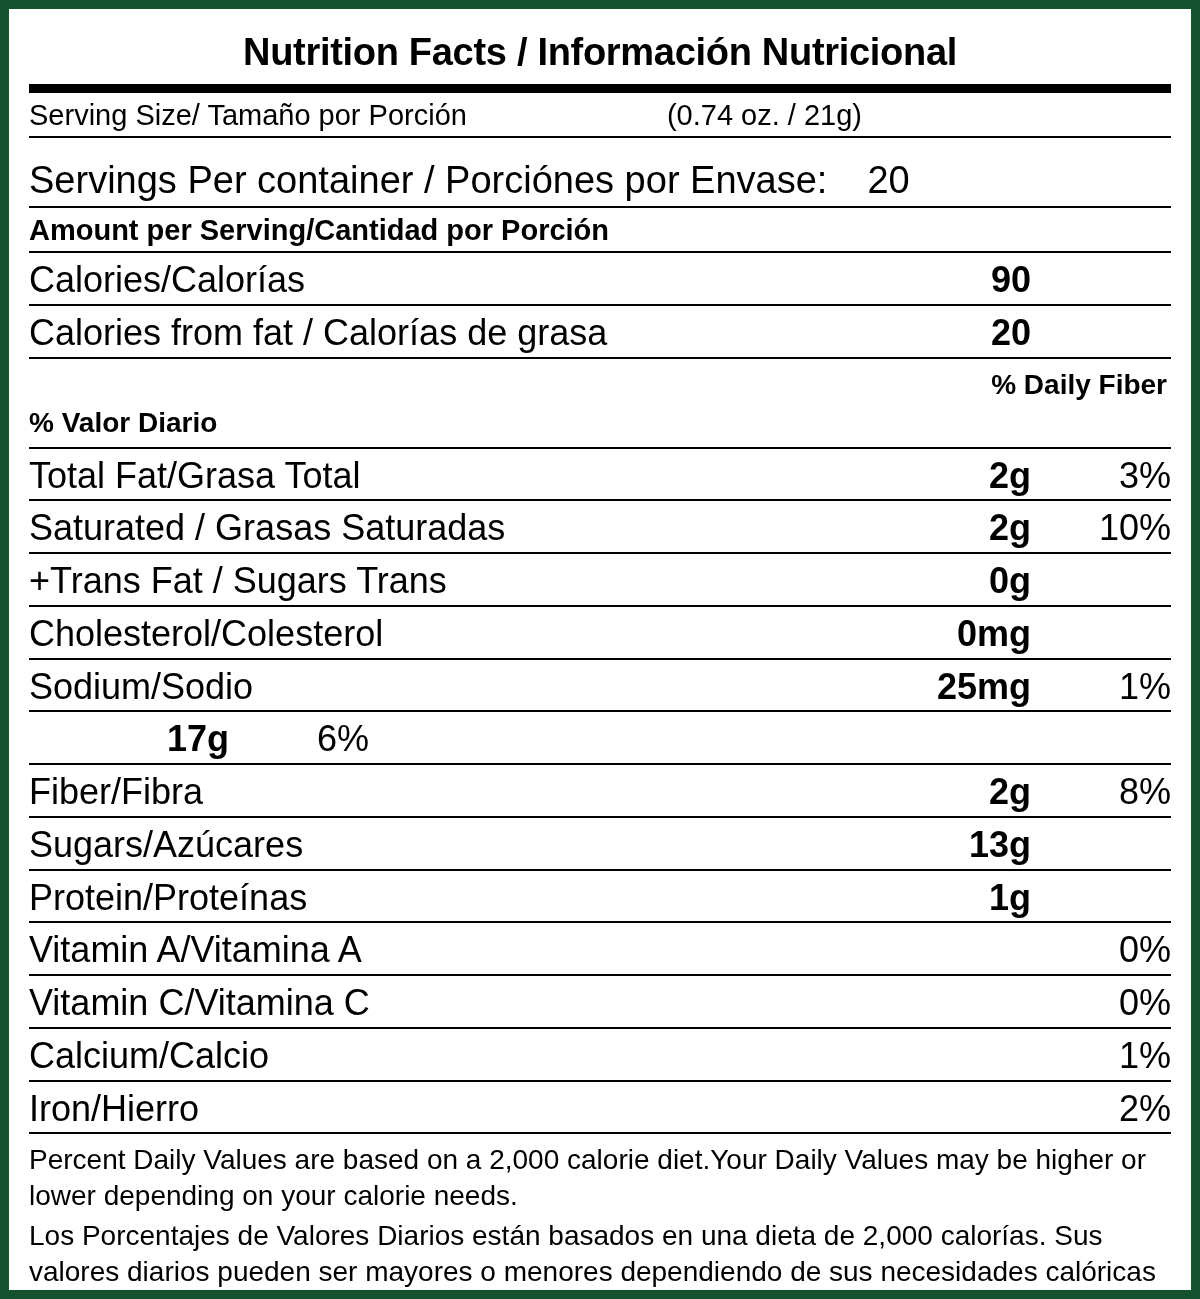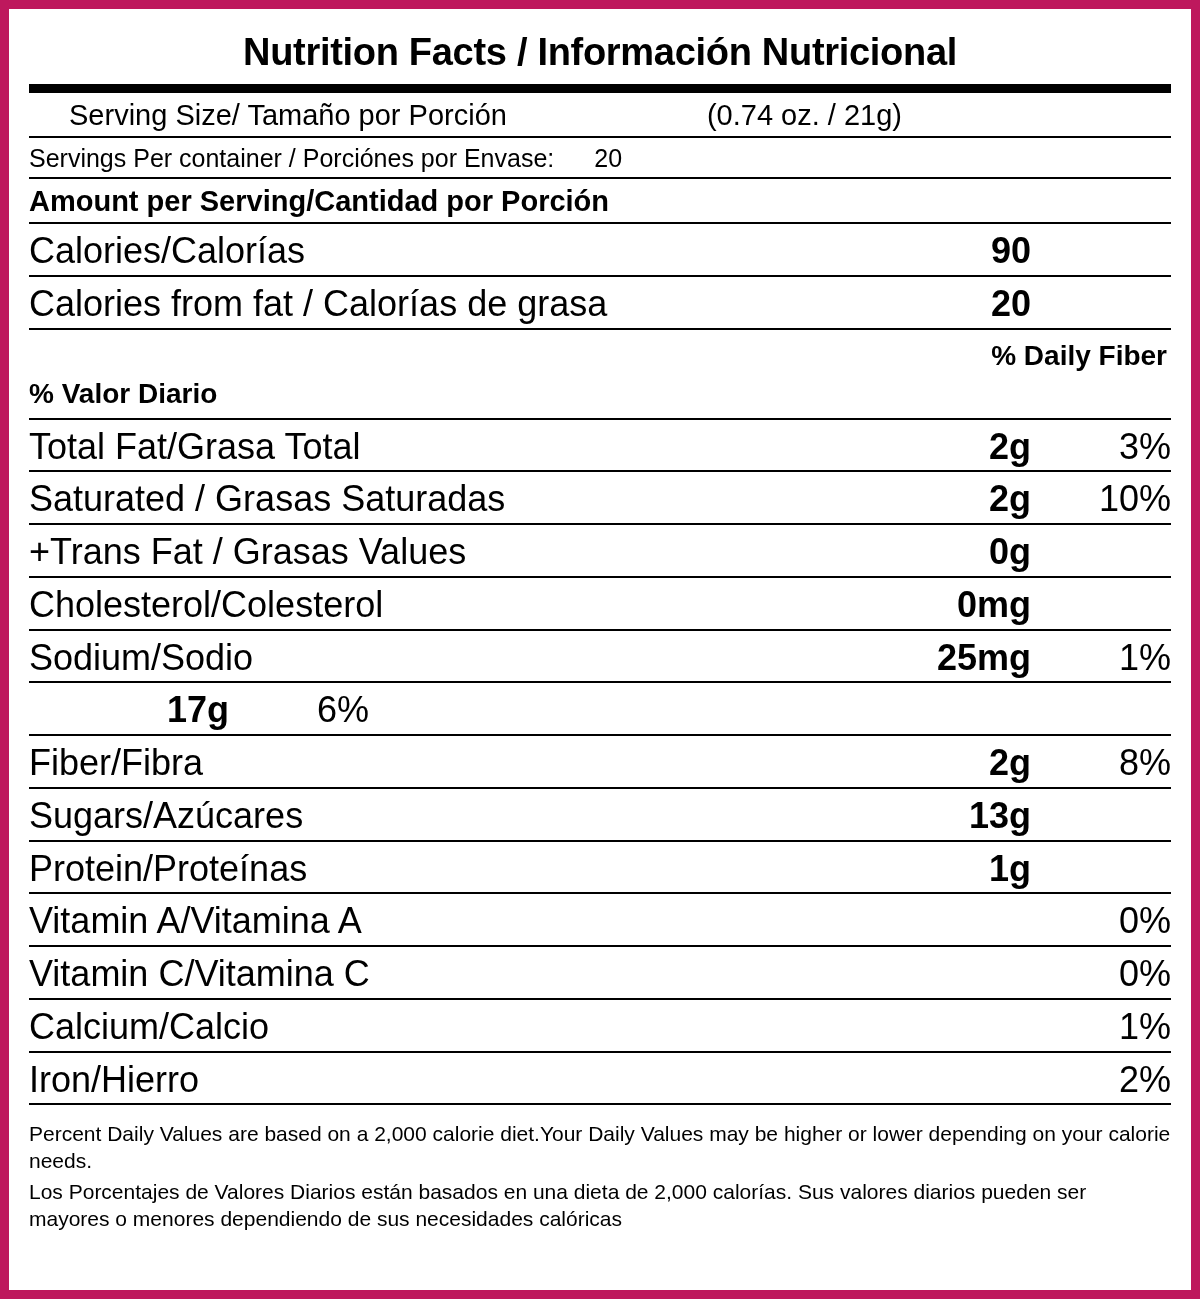--- a/index.html
+++ b/index.html
@@ -8,21 +8,21 @@
     background: #ffffff;
   }
   body {
     font-family: "Liberation Sans", sans-serif;
     color: #000000;
   }
   .label {
     width: 1200px;
     height: 1299px;
     box-sizing: border-box;
-    border: 9px solid #be185d;
+    border: 9px solid #14532d;
     background: #ffffff;
     padding: 8px 20px 0 20px;
     position: relative;
   }
   .title {
     text-align: center;
     font-size: 38px;
     font-weight: bold;
     letter-spacing: -0.3px;
     margin: 14px 0 10px 0;
@@ -56,35 +56,34 @@
   .row .dv {
     width: 140px;
     text-align: right;
     white-space: nowrap;
   }
   .serving-row {
     display: flex;
     align-items: baseline;
     font-size: 29px;
     padding: 6px 0 4px 0;
-    margin-left: 40px;
   }
   .serving-row .name {
     flex: 0 0 auto;
     white-space: nowrap;
   }
   .serving-row .value {
     margin-left: 200px;
     white-space: nowrap;
   }
   .servings-row {
     display: flex;
     align-items: baseline;
-    font-size: 25px;
-    padding: 6px 0 4px 0;
+    font-size: 38px;
+    padding: 21px 0 4px 0;
   }
   .servings-row .value {
     margin-left: 40px;
   }
   .amountper {
     font-size: 29px;
     font-weight: bold;
     padding: 6px 0 4px 0;
   }
   .dv-head {
@@ -94,23 +93,23 @@
     padding: 10px 0 0 0;
     padding-right: 4px;
   }
   .dv-head2 {
     font-size: 28px;
     font-weight: bold;
     padding: 6px 0 8px 0;
     padding-right: 4px;
   }
   .footnote {
-    font-size: 21px;
+    font-size: 28px;
     line-height: 1.28;
-    padding-top: 16px;
+    padding-top: 8px;
   }
   .footnote p {
     margin: 0 0 4px 0;
   }
   .cal-row .amount { width: 200px; }
   .cal-row .dv { width: 140px; }
 </style>
 </head>
 <body>
 
@@ -161,21 +160,21 @@
     <div class="rule-thin"></div>
 
     <div class="row">
       <span class="name">Saturated / Grasas Saturadas</span>
       <span class="amount">2g</span>
       <span class="dv">10%</span>
     </div>
     <div class="rule-thin"></div>
 
     <div class="row">
-      <span class="name">+Trans Fat / Grasas Values</span>
+      <span class="name">+Trans Fat / Sugars Trans</span>
       <span class="amount">0g</span>
       <span class="dv"></span>
     </div>
     <div class="rule-thin"></div>
 
     <div class="row">
       <span class="name">Cholesterol/Colesterol</span>
       <span class="amount">0mg</span>
       <span class="dv"></span>
     </div>

